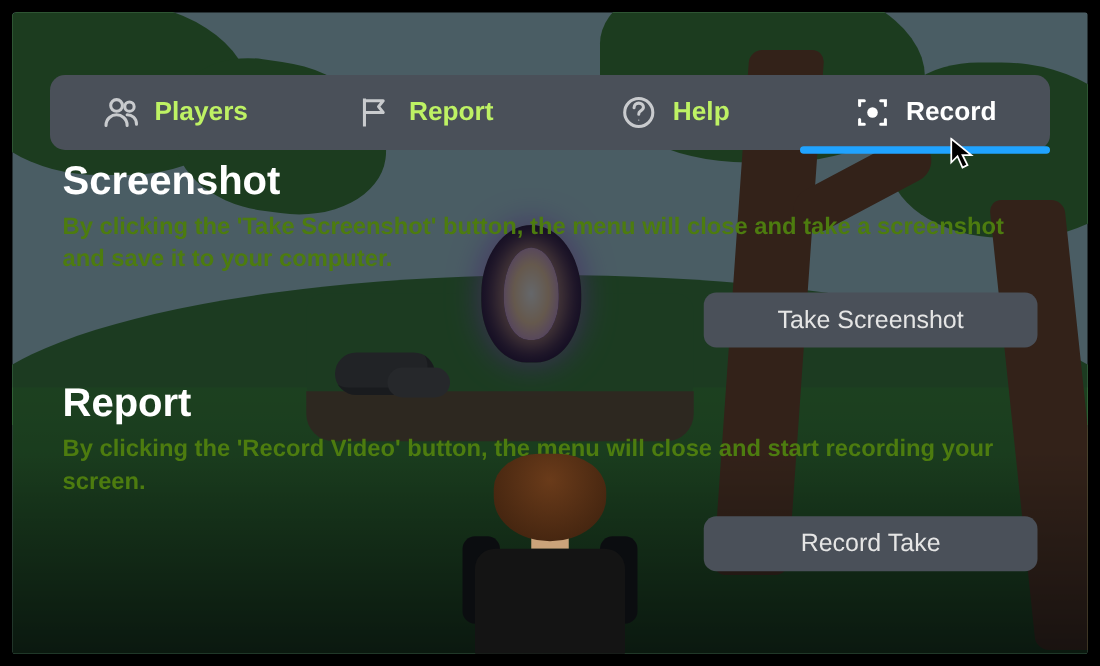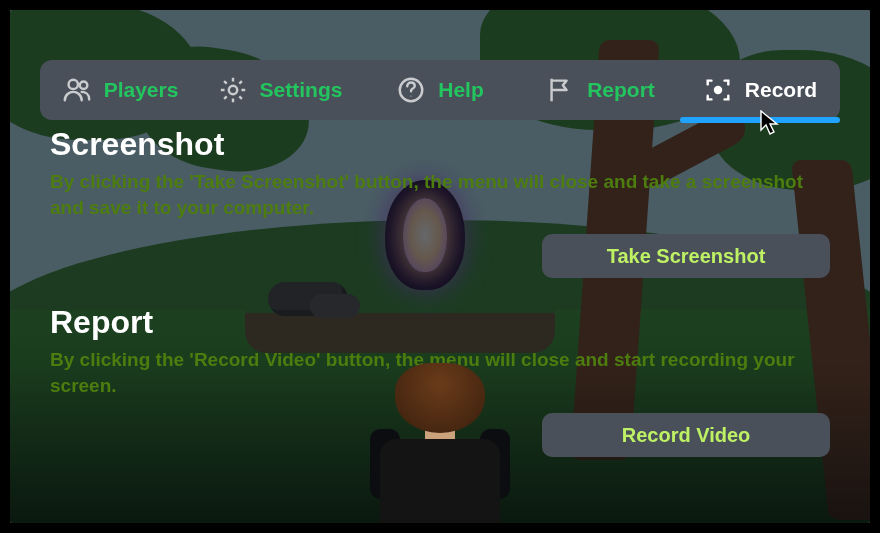--- a/index.html
+++ b/index.html
@@ -67,42 +67,42 @@
   .dim { position:absolute; inset:0; background:rgba(6,10,14,0.62); }
 
   
   .tabbar {
     position:absolute; left:30px; right:30px; top:50px; height:60px;
     background:#4a5059; border-radius:12px;
     display:flex; align-items:stretch;
   }
   .tab {
     flex:1; display:flex; align-items:center; justify-content:center; gap:12px;
-    color:#22c55e; font-weight:700; font-size:21px;
+    color:#bef264; font-weight:700; font-size:21px;
     cursor:pointer; position:relative;
   }
   .tab.active { color:#fff; }
   .tab.active::after{
     content:""; position:absolute; left:0; right:0; bottom:-3px; height:6px;
     background:#20a3ff; border-radius:3px;
   }
   .tab .ico { width:30px; height:30px; display:flex; align-items:center; justify-content:center; }
   .tab svg { stroke:#c9cbce; }
   .tab.active svg { stroke:#fff; }
 
   
   .content { position:absolute; left:40px; right:40px; top:116px; color:#fff; }
   .section { margin-bottom:26px; }
   .section h2 { font-size:32px; font-weight:800; margin-bottom:6px; }
   .section p.desc { font-size:19px; font-weight:600; color:#4d7c0f; line-height:1.35; max-width:790px;}
   .btn {
-    display:block; width:288px; height:44px; line-height:44px;
+    display:block; width:267px; height:44px; line-height:44px;
     margin: 14px 0 0 auto;
-    background:#4a5059; color:#bef264; border:none; border-radius:10px;
-    font-size:20px; font-weight:700; text-align:center; cursor:pointer;
+    background:#4a5059; color:#e5e5e5; border:none; border-radius:10px;
+    font-size:20px; font-weight:400; text-align:center; cursor:pointer;
   }
 
   
   .cursor {
     position:absolute; left:750px; top:100px; width:20px; height:26px; z-index:50;
   }
 </style>
 </head>
 <body>
 
@@ -144,45 +144,36 @@
             <circle cx="12" cy="10" r="5"></circle>
             <path d="M3 27c0-6 5-9 9-9s9 3 9 9"></path>
             <circle cx="23" cy="11" r="4"></circle>
             <path d="M21 18c4 0 8 2.5 8 8"></path>
           </svg>
         </span>
         <span>Players</span>
       </div>
       <div class="tab">
         <span class="ico">
-          <svg viewBox="0 0 32 32" width="30" height="30" fill="none" stroke-width="2.6">
-            <circle cx="16" cy="16" r="4.5"></circle>
-            <path d="M16 3v4M16 25v4M3 16h4M25 16h4M6.5 6.5l2.8 2.8M22.7 22.7l2.8 2.8M25.5 6.5l-2.8 2.8M9.3 22.7l-2.8 2.8"></path>
-          </svg>
-        </span>
-        <span>Settings</span>
+          <svg viewBox="0 0 32 32" width="30" height="30" fill="none" stroke-width="2.6" stroke-linejoin="round">
+            <path d="M7 4v24"></path>
+            <path d="M7 6h16l-4 5 4 5H7"></path>
+          </svg>
+        </span>
+        <span>Report</span>
       </div>
       <div class="tab">
         <span class="ico">
           <svg viewBox="0 0 32 32" width="30" height="30" fill="none" stroke-width="2.6" stroke-linecap="round">
             <circle cx="16" cy="16" r="12"></circle>
             <path d="M12 12c0-2.4 1.8-4 4-4s4 1.4 4 3.6c0 1.8-1.4 2.6-2.8 3.4-1 .6-1.2 1.2-1.2 2.4"></path>
             <circle cx="16" cy="22.5" r="0.6" fill="#c9cbce" stroke="none"></circle>
           </svg>
         </span>
         <span>Help</span>
-      </div>
-      <div class="tab">
-        <span class="ico">
-          <svg viewBox="0 0 32 32" width="30" height="30" fill="none" stroke-width="2.6" stroke-linejoin="round">
-            <path d="M7 4v24"></path>
-            <path d="M7 6h16l-4 5 4 5H7"></path>
-          </svg>
-        </span>
-        <span>Report</span>
       </div>
       <div class="tab active">
         <span class="ico">
           <svg viewBox="0 0 32 32" width="30" height="30" fill="none" stroke-width="2.6" stroke-linecap="round">
             <path d="M5 10V6h4M27 10V6h-4M5 22v4h4M27 22v4h-4"></path>
             <circle cx="16" cy="16" r="4.5" fill="#fff" stroke="none"></circle>
           </svg>
         </span>
         <span>Record</span>
       </div>
@@ -190,21 +181,21 @@
 
     <div class="content">
       <div class="section">
         <h2>Screenshot</h2>
         <p class="desc">By clicking the 'Take Screenshot' button, the menu will close and take a screenshot and save it to your computer.</p>
         <button class="btn">Take Screenshot</button>
       </div>
       <div class="section">
         <h2>Report</h2>
         <p class="desc">By clicking the 'Record Video' button, the menu will close and start recording your screen.</p>
-        <button class="btn">Record Video</button>
+        <button class="btn">Record Take</button>
       </div>
     </div>
 
     <div class="cursor">
       <svg viewBox="0 0 20 26" width="20" height="26">
         <path d="M1 1 L1 20 L6 15 L10 24 L14 22 L10 14 L17 14 Z" fill="#000" stroke="#fff" stroke-width="1.4"></path>
       </svg>
     </div>
 
   </div>

